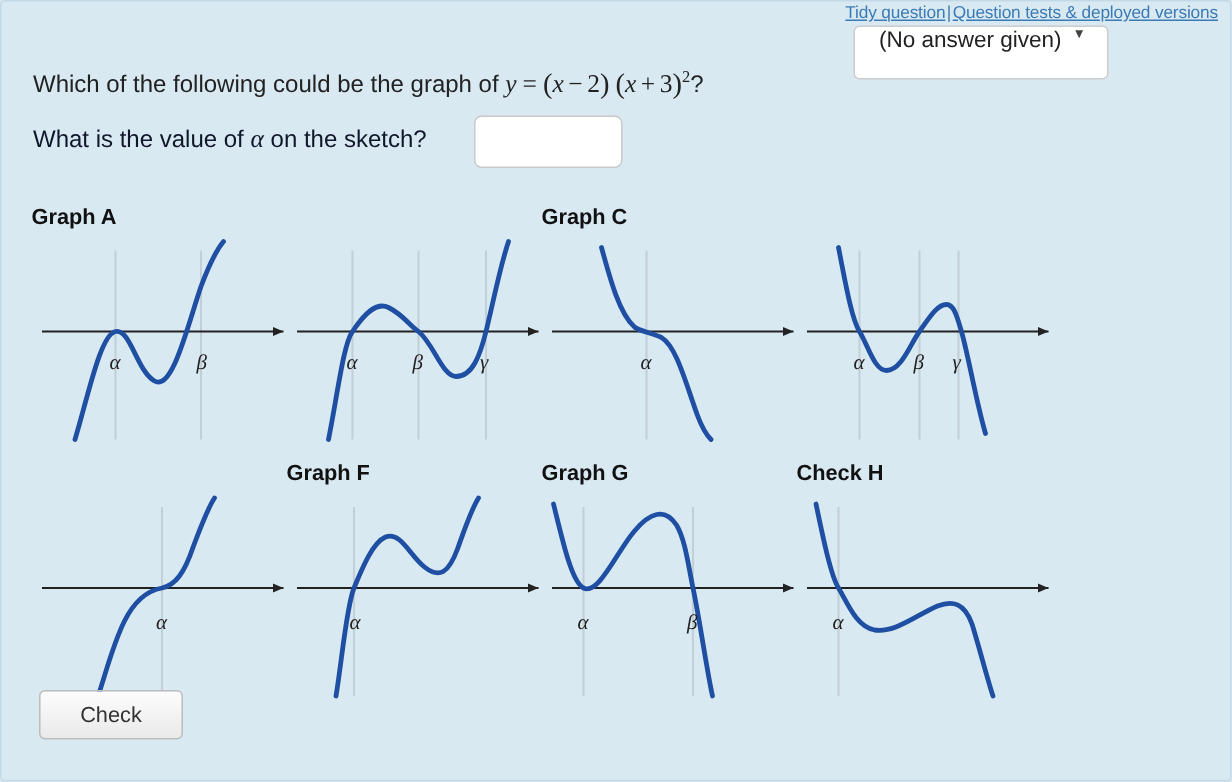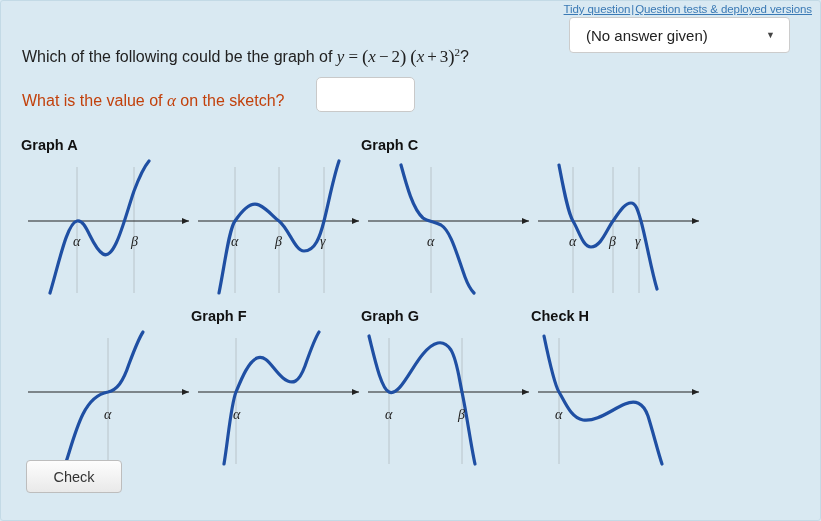--- a/index.html
+++ b/index.html
@@ -74,28 +74,28 @@
     font-style: normal;
     font-size: 11px;
     vertical-align: super;
   }
 
   
   .answer-select {
     position: absolute;
     left: 568px;
     top: 16px;
-    width: 221px;
+    width: 170px;
     height: 36px;
     background: #fff;
     border: 1px solid #cccccc;
     border-radius: 4px;
     box-sizing: border-box;
     display: flex;
-    align-items: center;
+    align-items: flex-start;
     cursor: pointer;
   }
   .answer-select .sel-label {
     font-size: 15px;
     color: #222;
     padding-left: 16px;
     flex: 1;
   }
   .answer-select .caret {
     font-size: 9px;
@@ -103,23 +103,22 @@
     padding-right: 14px;
     line-height: 1;
   }
 
   
   .qline2 {
     position: absolute;
     left: 21px;
     top: 82px;
     font-size: 16px;
-    color: #c2410c;
+    color: #0f172a;
     white-space: nowrap;
-    margin-top: 8px;
   }
   .alpha-inline {
     font-family: "Liberation Serif", serif;
     font-style: italic;
     font-size: 17px;
   }
   .alpha-input {
     position: absolute;
     left: 315px;
     top: 76px;

